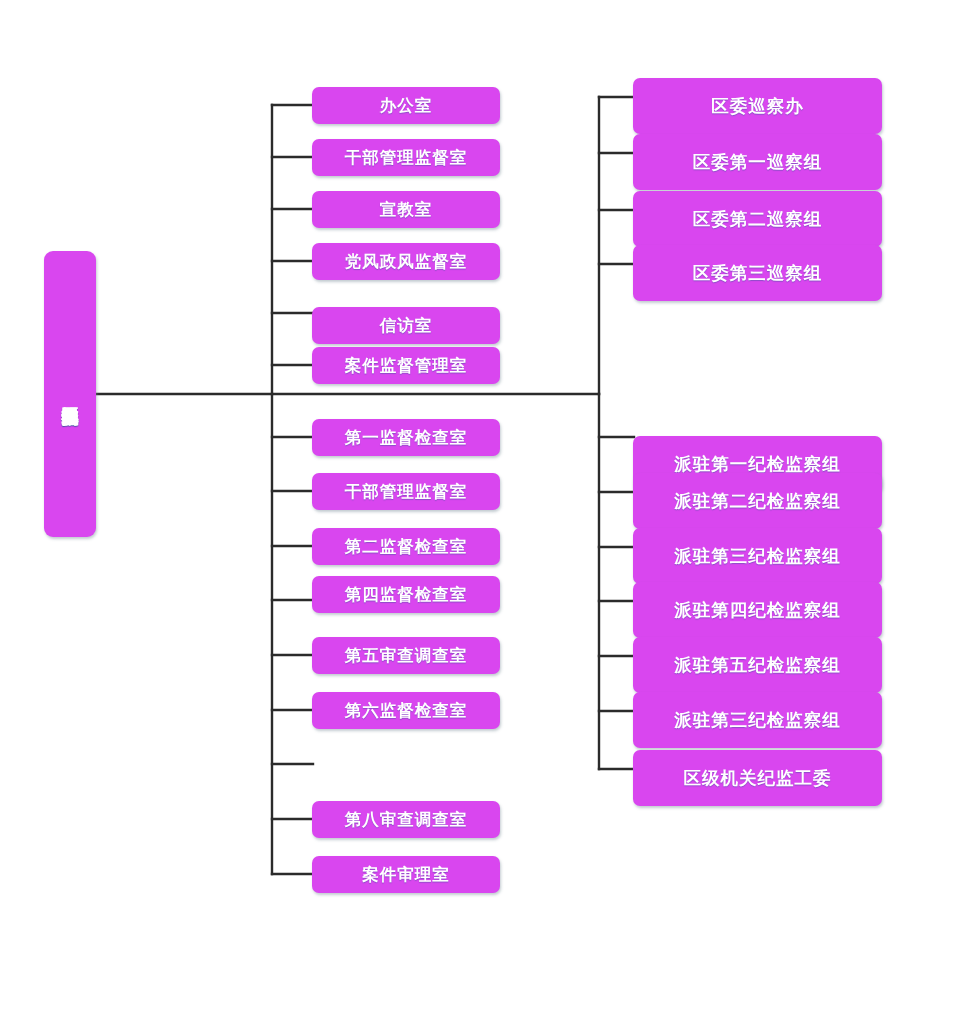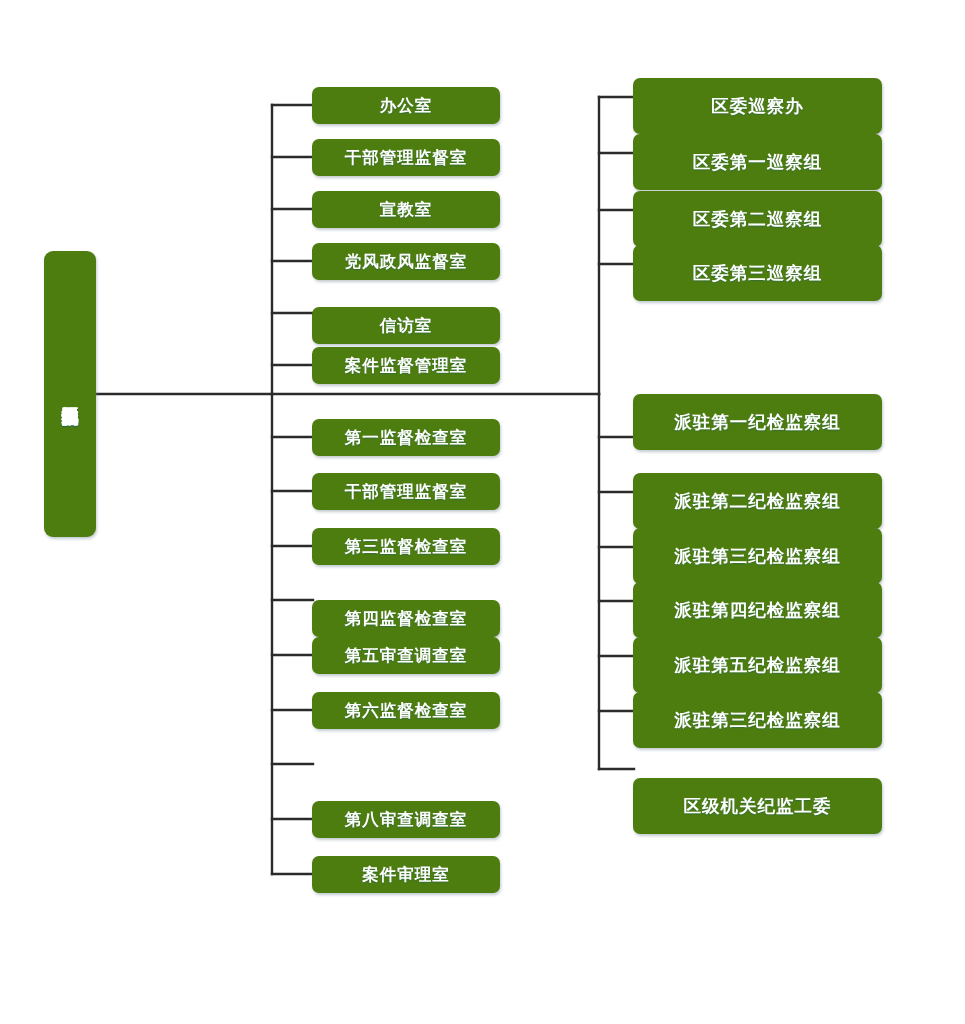--- a/index.html
+++ b/index.html
@@ -23,21 +23,21 @@
     position: absolute;
     left: 0;
     top: 0;
     width: 965px;
     height: 1024px;
     pointer-events: none;
   }
   .node {
     position: absolute;
     box-sizing: border-box;
-    background: #4d7c0f;
+    background: #d946ef;
     border-radius: 7px;
     color: #ffffff;
     display: flex;
     align-items: center;
     justify-content: center;
     text-align: center;
     font-weight: bold;
     letter-spacing: 1px;
     box-shadow: 1px 2px 3px rgba(120,140,150,0.45);
     text-shadow: 0 1px 1px rgba(0,90,130,0.35);
@@ -146,23 +146,23 @@
       <span class="node-label">案件监督管理室</span>
     </div>
 
   <div class="node node-col1" style="top:419px">
       <span class="node-label">第一监督检查室</span>
     </div>
   <div class="node node-col1" style="top:473px">
       <span class="node-label">干部管理监督室</span>
     </div>
   <div class="node node-col1" style="top:528px">
-      <span class="node-label">第三监督检查室</span>
-    </div>
-  <div class="node node-col1" style="top:600px">
+      <span class="node-label">第二监督检查室</span>
+    </div>
+  <div class="node node-col1" style="top:576px">
       <span class="node-label">第四监督检查室</span>
     </div>
   <div class="node node-col1" style="top:637px">
       <span class="node-label">第五审查调查室</span>
     </div>
   <div class="node node-col1" style="top:692px">
       <span class="node-label">第六监督检查室</span>
     </div>
   <div class="node node-col1" style="top:856px">
       <span class="node-label">案件审理室</span>
@@ -177,35 +177,35 @@
   <div class="node node-col2" style="top:134px">
       <span class="node-label">区委第一巡察组</span>
     </div>
   <div class="node node-col2" style="top:191px">
       <span class="node-label">区委第二巡察组</span>
     </div>
   <div class="node node-col2" style="top:245px">
       <span class="node-label">区委第三巡察组</span>
     </div>
 
-  <div class="node node-col2" style="top:394px">
+  <div class="node node-col2" style="top:436px">
       <span class="node-label">派驻第一纪检监察组</span>
     </div>
   <div class="node node-col2" style="top:473px">
       <span class="node-label">派驻第二纪检监察组</span>
     </div>
   <div class="node node-col2" style="top:528px">
       <span class="node-label">派驻第三纪检监察组</span>
     </div>
   <div class="node node-col2" style="top:582px">
       <span class="node-label">派驻第四纪检监察组</span>
     </div>
   <div class="node node-col2" style="top:637px">
       <span class="node-label">派驻第五纪检监察组</span>
     </div>
   <div class="node node-col2" style="top:692px">
       <span class="node-label">派驻第三纪检监察组</span>
     </div>
-  <div class="node node-col2" style="top:778px">
+  <div class="node node-col2" style="top:750px">
       <span class="node-label">区级机关纪监工委</span>
     </div>
 
 </div>
 
 </body></html>

